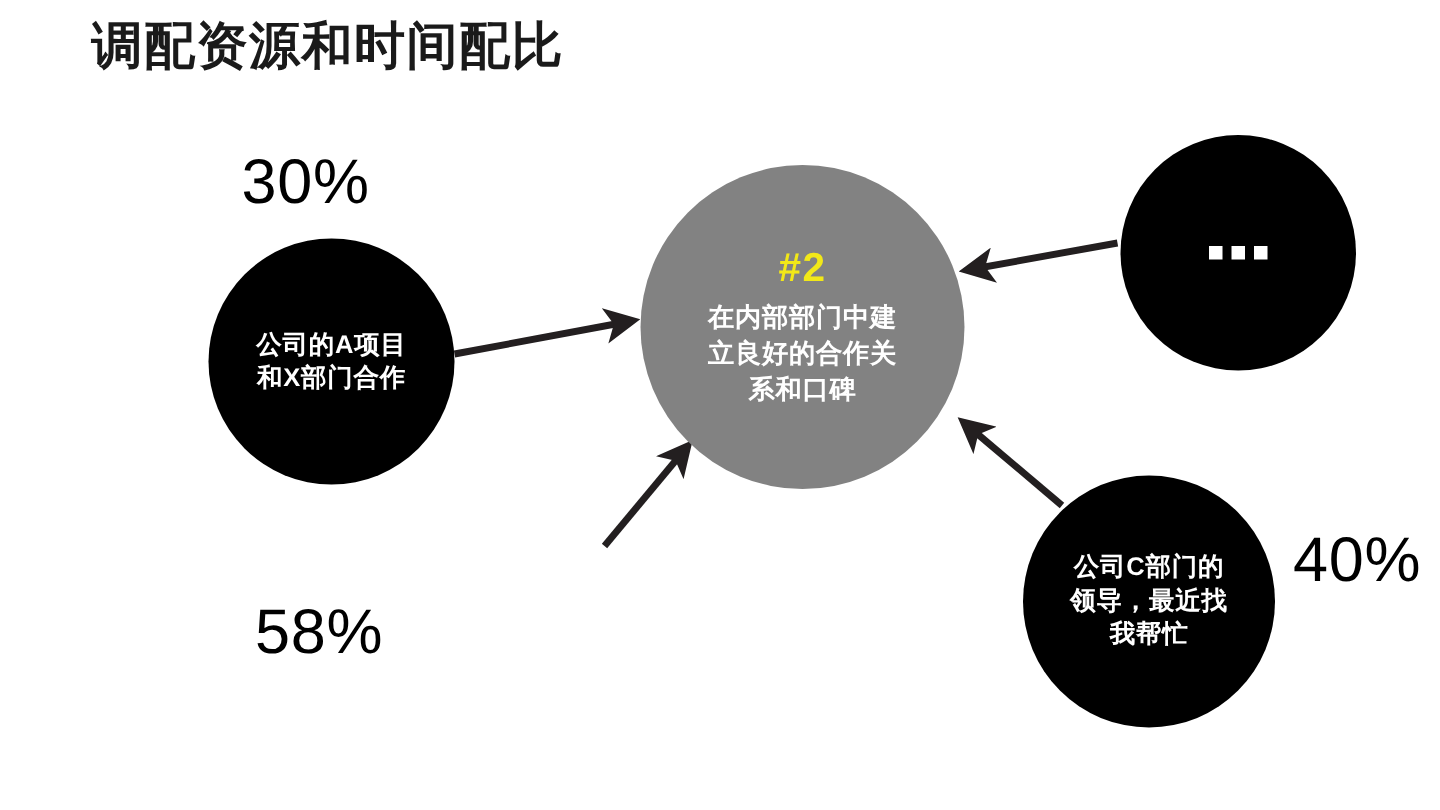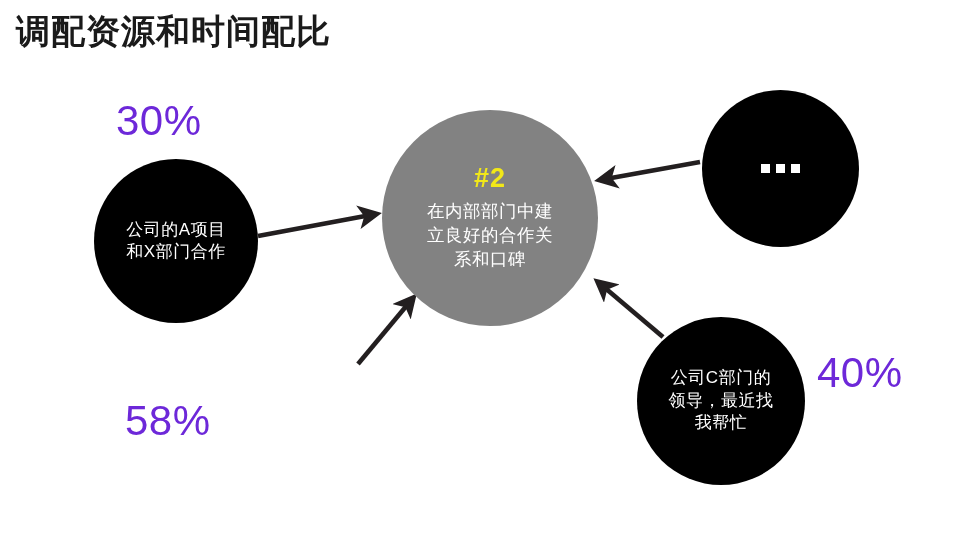--- a/index.html
+++ b/index.html
@@ -11,20 +11,21 @@
     height: 540px;
     background: #ffffff;
     font-family: "Liberation Sans", "DejaVu Sans", sans-serif;
     overflow: hidden;
   }
   #slide {
     position: relative;
     width: 825px;
     height: 540px;
     background: #ffffff;
+    margin-left: 45px;
   }
 
   
   #slide-title {
     position: absolute;
     left: 16px;
     top: 13px;
     font-size: 34px;
     font-weight: bold;
     color: #1a1a1a;
@@ -55,21 +56,21 @@
     color: #ffffff;
   }
   .node-satellite {
     background: #000000;
   }
   .node-center {
     background: #828282;
   }
   .node-label {
     font-size: 17px;
-    font-weight: normal;
+    font-weight: bold;
     line-height: 1.32;
     color: #ffffff;
     white-space: pre-line;
     letter-spacing: 0.5px;
   }
   .node-center .node-label {
     font-size: 17.5px;
     line-height: 1.38;
   }
   .badge {
@@ -99,21 +100,21 @@
     width: 9px;
     height: 9px;
     background: #ffffff;
   }
 
   
   .pct {
     position: absolute;
     font-size: 42px;
     font-weight: normal;
-    color: #6d28d9;
+    color: #000000;
     line-height: 1;
     letter-spacing: 0.5px;
     white-space: nowrap;
   }
   #pct-30 { left: 116px; top: 100px; }
   #pct-10 { left: 125px; top: 400px; }
   #pct-40 { left: 817px; top: 352px; }
 </style>
 </head>
 <body>

